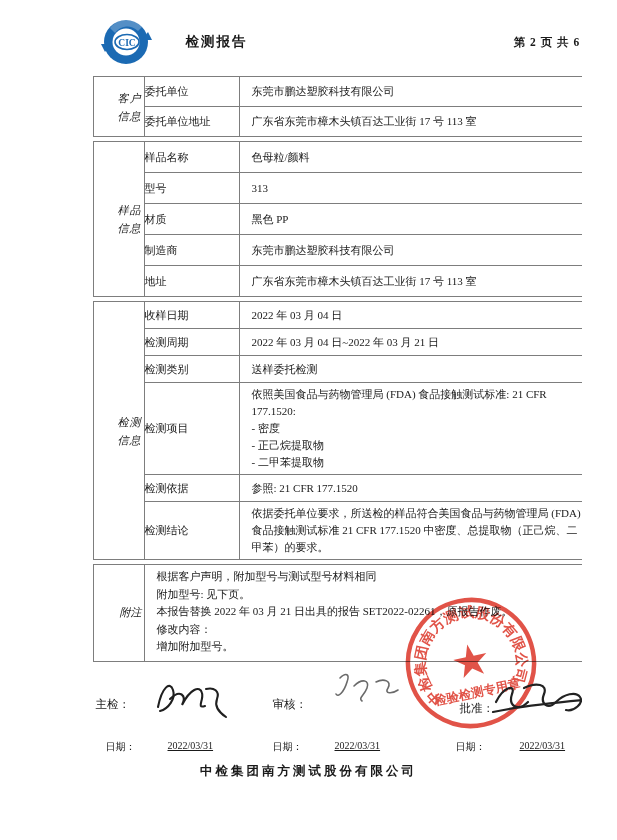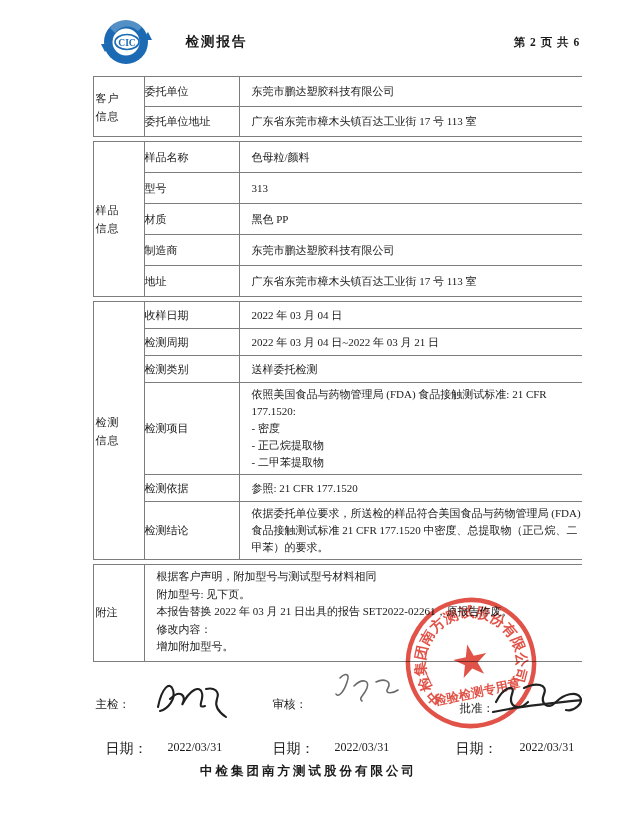--- a/index.html
+++ b/index.html
@@ -14,36 +14,36 @@
   .hdr { position:absolute; top:16px; left:60px; width:503px; height:52px; }
   .logo { position:absolute; left:2px; top:2px; width:62px; height:48px; }
   .hdr-title { position:absolute; left:90px; top:17px; font-size:13.5px; font-weight:bold; letter-spacing:2px; }
   .hdr-no { position:absolute; left:176px; top:19px; font-size:11.5px; font-weight:bold; }
   .hdr-page { position:absolute; right:2px; top:19px; font-size:11.5px; font-weight:bold; letter-spacing:1px; }
 
   
   .tables { position:absolute; top:76px; left:57px; width:506px; }
   table { width:100%; border-collapse:collapse; table-layout:fixed; margin-bottom:4px; }
   td { border:1px solid #7d7d7d; font-size:11px; vertical-align:middle; padding:3px 10px 3px 12px; line-height:15px; }
-  td.c1 { width:51px; text-align:left; padding:3px 2px; }
+  td.c1 { width:51px; text-align:right; padding:3px 2px;font-style:italic; }
   td.c2 { width:95px; padding-left:0; }
   .vlab span { display:block; line-height:18px; letter-spacing:1px; }
   .t-cust td { height:30px; }
   .t-samp td { height:31px; }
   .t-test td.single { height:27px; }
   .multi div { line-height:17px; }
   .wrap3 { line-height:17px; }
   .notes-cell { padding:3px 10px 5px 12px; }
   .notes-cell div { line-height:17.5px; }
 
   
   .sig-label { position:absolute; font-size:11.5px; }
   .sig-svg { position:absolute; }
-  .date-label { position:absolute; font-size:14px; }
-  .date-val { position:absolute; font-size:12px; }
+  .date-label { position:absolute; font-size:10px; }
+  .date-val { position:absolute; font-size:10px;text-decoration:underline; }
 
   
   .stamp {
     position:absolute; left:364px; top:592px; width:142px; height:142px;
     transform:rotate(-12deg); opacity:0.88; mix-blend-mode:multiply; pointer-events:none;
   }
 
   
   .ftr-company { position:absolute; top:763px; left:0; width:100%; text-align:center;
     font-size:12.5px; font-weight:bold; letter-spacing:3px; }

